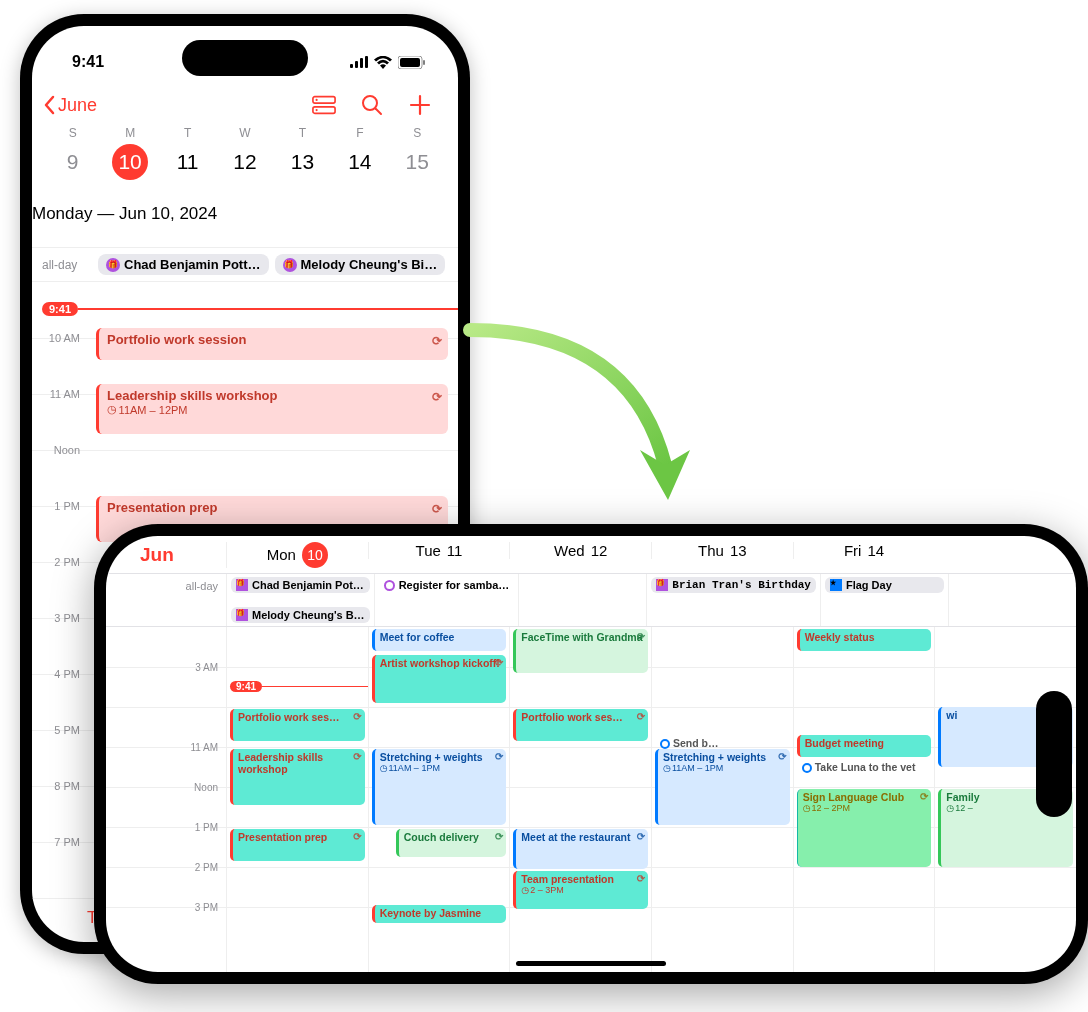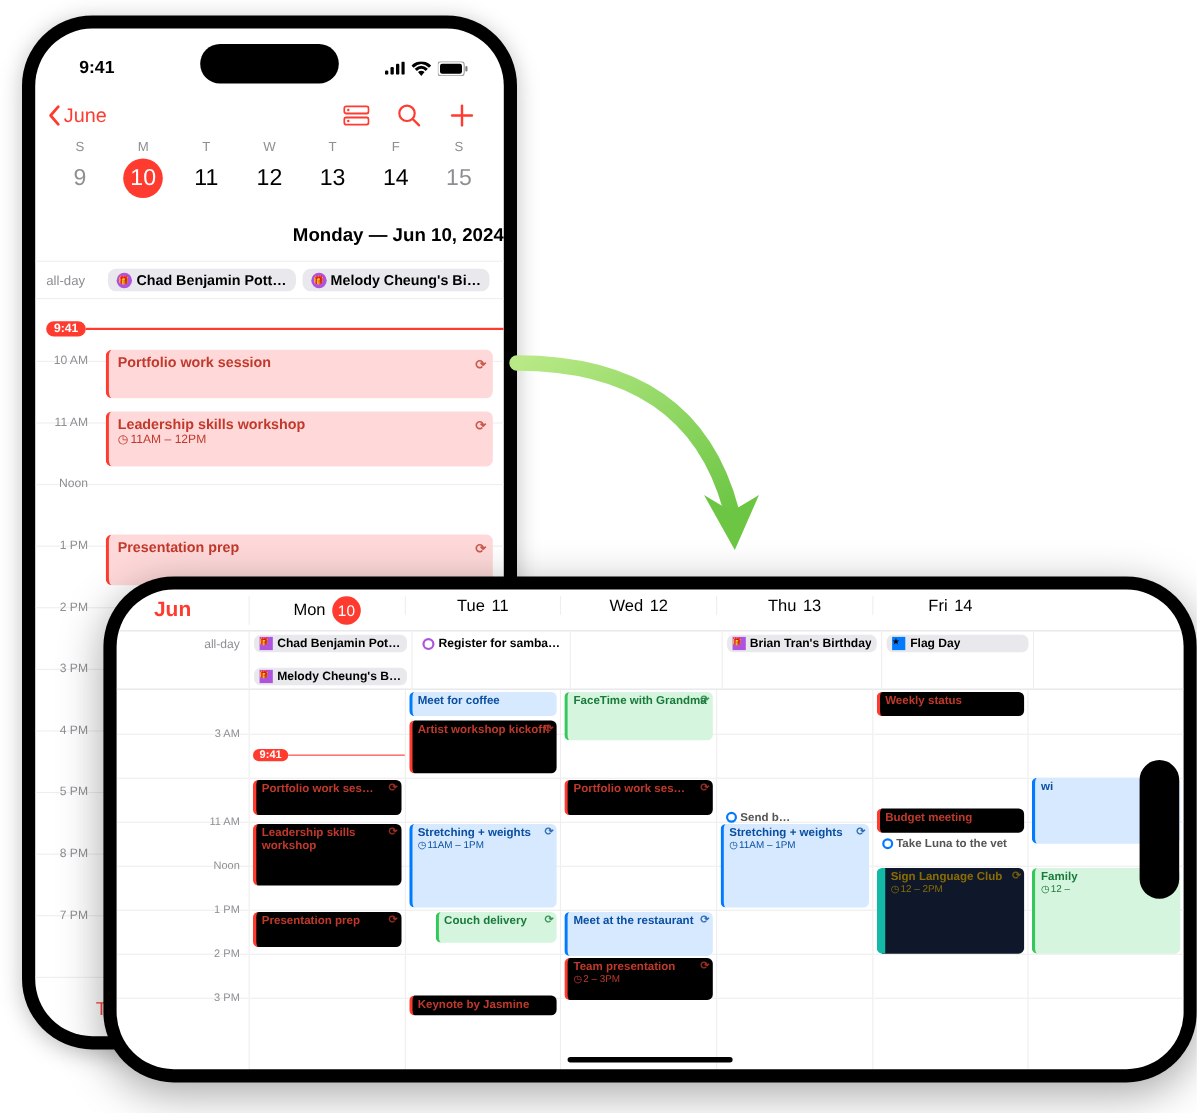--- a/index.html
+++ b/index.html
@@ -86,24 +86,24 @@
     align-items: center;
     justify-content: center;
     width: 36px;
     height: 36px;
     border-radius: 50%;
   }
   .wday-num.sel { background: #ff3b30; color: #fff; }
   .wday-num.wknd { color: #8e8e93; }
 
   .day-title {
-    text-align: right;
-    font-weight: 700;
+    text-align: left;
+    font-weight: 400;
     font-size: 17px;
-    padding: 24px 0 13px 0;
+    padding: 24px 0 23px 0;
     border-bottom: 1px solid #eee;
   }
 
   .allday-row {
     display: flex;
     align-items: center;
     padding: 6px 10px;
     border-bottom: 1px solid #eee;
     gap: 6px;
   }
@@ -275,24 +275,24 @@
     left:3px; right:3px;
     border-radius:5px;
     padding:2px 5px;
     font-size:10.5px;
     font-weight:600;
     overflow:hidden;
     line-height:1.15;
   }
   .wev .rec { position:absolute; right:3px; top:2px; font-size:10px; opacity:.8;}
   .wev .sub { font-weight:400; font-size:9px; display:flex; align-items:center; gap:1px;}
-  .wev.red { background:#000000; color:#c0392b; border-left:3px solid #ff3b30;}
+  .wev.red { background:#5eead4; color:#c0392b; border-left:3px solid #ff3b30;}
   .wev.green { background:#d5f5de; color:#1a7a3c; border-left:3px solid #34c759;}
   .wev.blue { background:#d6e9ff; color:#0a4fa0; border-left:3px solid #007aff;}
-  .wev.yellow { background:#0f172a; color:#8a6d00; border-left:8px solid #14b8a6;}
+  .wev.yellow { background:#86efac; color:#8a6d00; border-left:1px solid #14b8a6;}
   .wev.outline { background:transparent; color:#555; border:none;}
   .wev.outline .ob { display:inline-block; width:10px;height:10px; border:2px solid #007aff; border-radius:50%; margin-right:3px; vertical-align:middle;}
 
   .wnow {
     position:absolute; left:0; right:0; display:flex; align-items:center; z-index:3;
   }
   .wnow .b { background:#ff3b30; color:#fff; font-size:10px; font-weight:700; padding:0 6px; border-radius:8px; margin-left:4px;}
   .wnow .l { flex:1; height:1.5px; background:#ff3b30;}
 
   
@@ -429,21 +429,21 @@
           <div class="hour-line"></div>
         </div>
         <div class="hour-row">
           <div class="hour-lbl">7 PM</div>
           <div class="hour-line"></div>
         </div>
         <div class="hour-row">
           <div class="hour-lbl"></div>
           <div class="hour-line"></div>
         </div>
-        <div class="evblock red" style="top: 46px; height: 44px;"><span>Portfolio work session</span><span class="rec">⟳</span></div>
+        <div class="evblock red" style="top: 46px; height: 32px;"><span>Portfolio work session</span><span class="rec">⟳</span></div>
         <div class="evblock red" style="top: 102px; height: 50px;"><span>Leadership skills workshop</span><span class="rec">⟳</span><div class="sub"><span>◷</span>11AM – 12PM</div></div>
         <div class="evblock red" style="top: 214px; height: 46px;"><span>Presentation prep</span><span class="rec">⟳</span></div>
       </div>
 
     <div class="today-btn">Today</div>
   </div>
 </div>
 
 <div class="phone-land">
   <div class="screen">
@@ -493,21 +493,21 @@
           <div class="col">
             <div class="pill2 trans">
               <span class="ring purple"></span>
               <span style="overflow: hidden; text-overflow: ellipsis;">Register for samba…</span>
             </div>
           </div>
           <div class="col"></div>
           <div class="col">
             <div class="pill2">
               <span class="dot purple" style="font-size: 7px; width: 12px; height: 12px;">🎁</span>
-              <span style="overflow: hidden; text-overflow: ellipsis;">Brian Tran's Birthday</span>
+              <span style="overflow: hidden; text-overflow: ellipsis; font-family: Liberation Mono, monospace;">Brian Tran's Birthday</span>
             </div>
           </div>
           <div class="col">
             <div class="pill2">
               <span class="dot blue" style="font-size: 7px; width: 12px; height: 12px;">★</span>
               <span style="overflow: hidden; text-overflow: ellipsis;">Flag Day</span>
             </div>
           </div>
           <div class="col"></div>
         </div>

